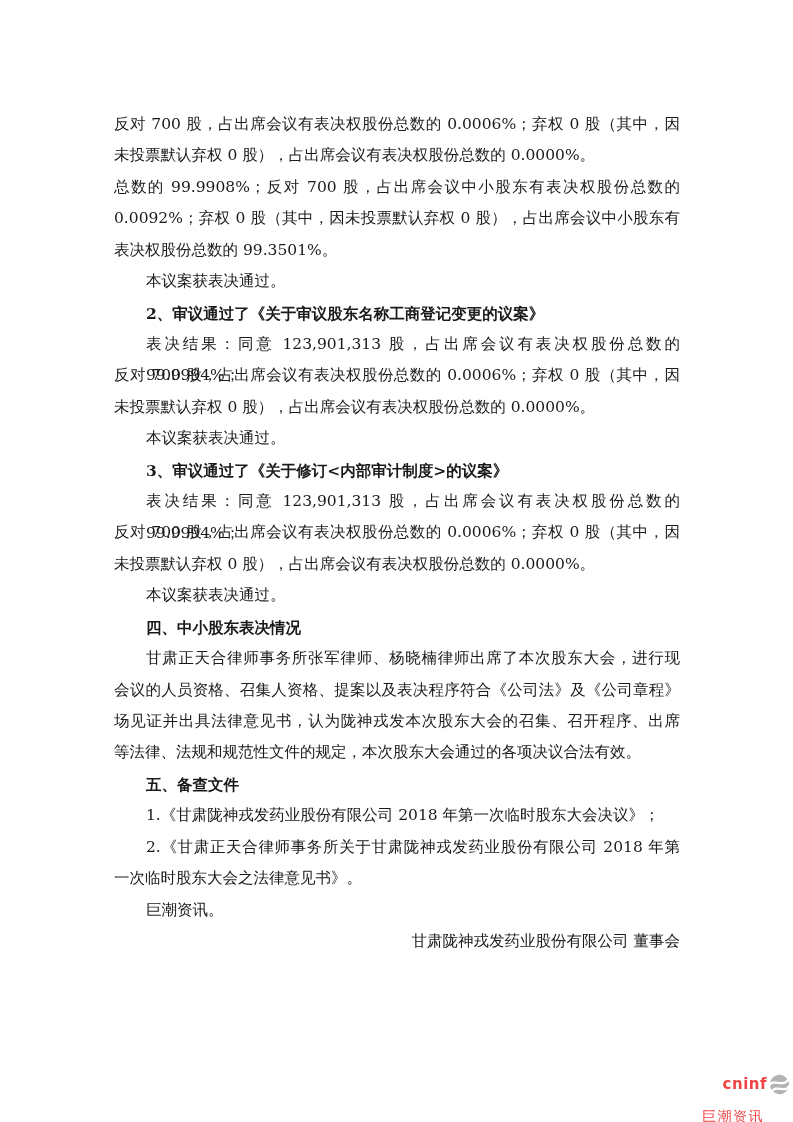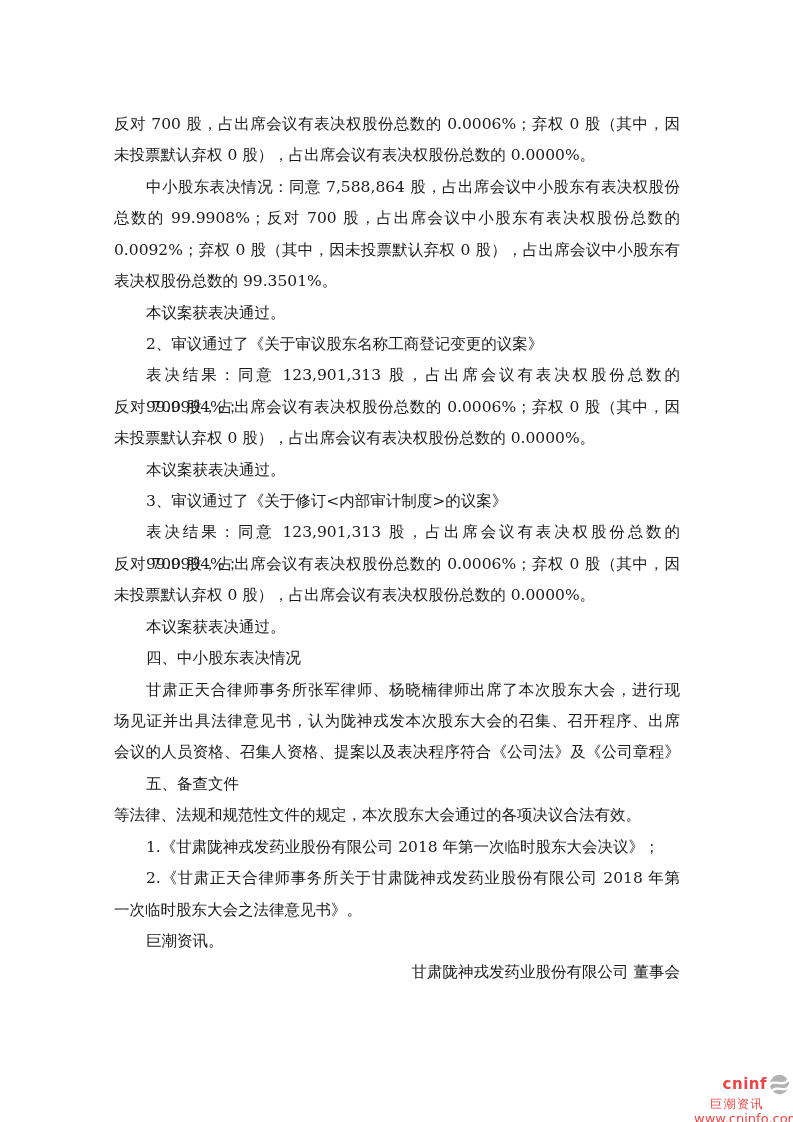--- a/index.html
+++ b/index.html
@@ -22,21 +22,21 @@
     height: 31.43px;
     line-height: 31.43px;
     text-align: left;
   }
   .just {
     text-align: justify;
     text-align-last: justify;
   }
   .ind { padding-left: 32px; }
   .bold {
-    font-weight: 400;
+    font-weight: 700;
     text-align-last: left;
   }
   .right {
     text-align: right;
     text-align-last: right;
   }
   .date {
     text-align: right;
     text-align-last: right;
     padding-right: 57px;
@@ -59,59 +59,58 @@
     font-weight: 700;
     font-size: 15px;
     letter-spacing: 0.5px;
   }
   .cninfo .swirl {
     width: 21px; height: 21px;
     margin-left: 2px;
     display: block;
   }
   .cninfo .cn {
-    font-size: 12px;
+    font-size: 14px;
     letter-spacing: 1.5px;
     text-align: right;
     padding-right: 26px;
-    margin-top: 3px;
+    margin-top: 14px;
   }
   .cninfo .url {
     font-size: 13px;
     text-align: right;
     margin-top: 2px;
   }
 </style>
 </head>
 <body>
 
 <div class="doc">
   <div class="line just">反对 700 股，占出席会议有表决权股份总数的 0.0006%；弃权 0 股（其中，因</div>
   <div class="line">未投票默认弃权 0 股），占出席会议有表决权股份总数的 0.0000%。</div>
-  <div class="line ind just">中小股东表决情况：同意 7,588,864 股，占出席会议中小股东有表决权股份</div>
   <div class="line just">总数的 99.9908%；反对 700 股，占出席会议中小股东有表决权股份总数的</div>
   <div class="line just">0.0092%；弃权 0 股（其中，因未投票默认弃权 0 股），占出席会议中小股东有</div>
   <div class="line">表决权股份总数的 99.3501%。</div>
   <div class="line ind">本议案获表决通过。</div>
   <div class="line ind bold">2、审议通过了《关于审议股东名称工商登记变更的议案》</div>
   <div class="line ind just">表决结果：同意 123,901,313 股，占出席会议有表决权股份总数的 99.9994%；</div>
   <div class="line just">反对 700 股，占出席会议有表决权股份总数的 0.0006%；弃权 0 股（其中，因</div>
   <div class="line">未投票默认弃权 0 股），占出席会议有表决权股份总数的 0.0000%。</div>
   <div class="line ind">本议案获表决通过。</div>
   <div class="line ind bold">3、审议通过了《关于修订&lt;内部审计制度&gt;的议案》</div>
   <div class="line ind just">表决结果：同意 123,901,313 股，占出席会议有表决权股份总数的 99.9994%；</div>
   <div class="line just">反对 700 股，占出席会议有表决权股份总数的 0.0006%；弃权 0 股（其中，因</div>
   <div class="line">未投票默认弃权 0 股），占出席会议有表决权股份总数的 0.0000%。</div>
   <div class="line ind">本议案获表决通过。</div>
   <div class="line ind bold">四、中小股东表决情况</div>
   <div class="line ind just">甘肃正天合律师事务所张军律师、杨晓楠律师出席了本次股东大会，进行现</div>
+  <div class="line just">会议的人员资格、召集人资格、提案以及表决程序符合《公司法》及《公司章程》</div>
   <div class="line just">场见证并出具法律意见书，认为陇神戎发本次股东大会的召集、召开程序、出席</div>
-  <div class="line just">会议的人员资格、召集人资格、提案以及表决程序符合《公司法》及《公司章程》</div>
+  <div class="line">等法律、法规和规范性文件的规定，本次股东大会通过的各项决议合法有效。</div>
   <div class="line ind bold">五、备查文件</div>
-  <div class="line">等法律、法规和规范性文件的规定，本次股东大会通过的各项决议合法有效。</div>
   <div class="line ind">1.《甘肃陇神戎发药业股份有限公司 2018 年第一次临时股东大会决议》；</div>
   <div class="line ind just">2.《甘肃正天合律师事务所关于甘肃陇神戎发药业股份有限公司 2018 年第</div>
   <div class="line">一次临时股东大会之法律意见书》。</div>
   <div class="line ind">巨潮资讯。</div>
   <div class="line right">甘肃陇神戎发药业股份有限公司 董事会</div>
 </div>
 
 <div class="cninfo" style="color:#ef4444;">
   <div class="row1">
     <span class="brand">cninf</span>

